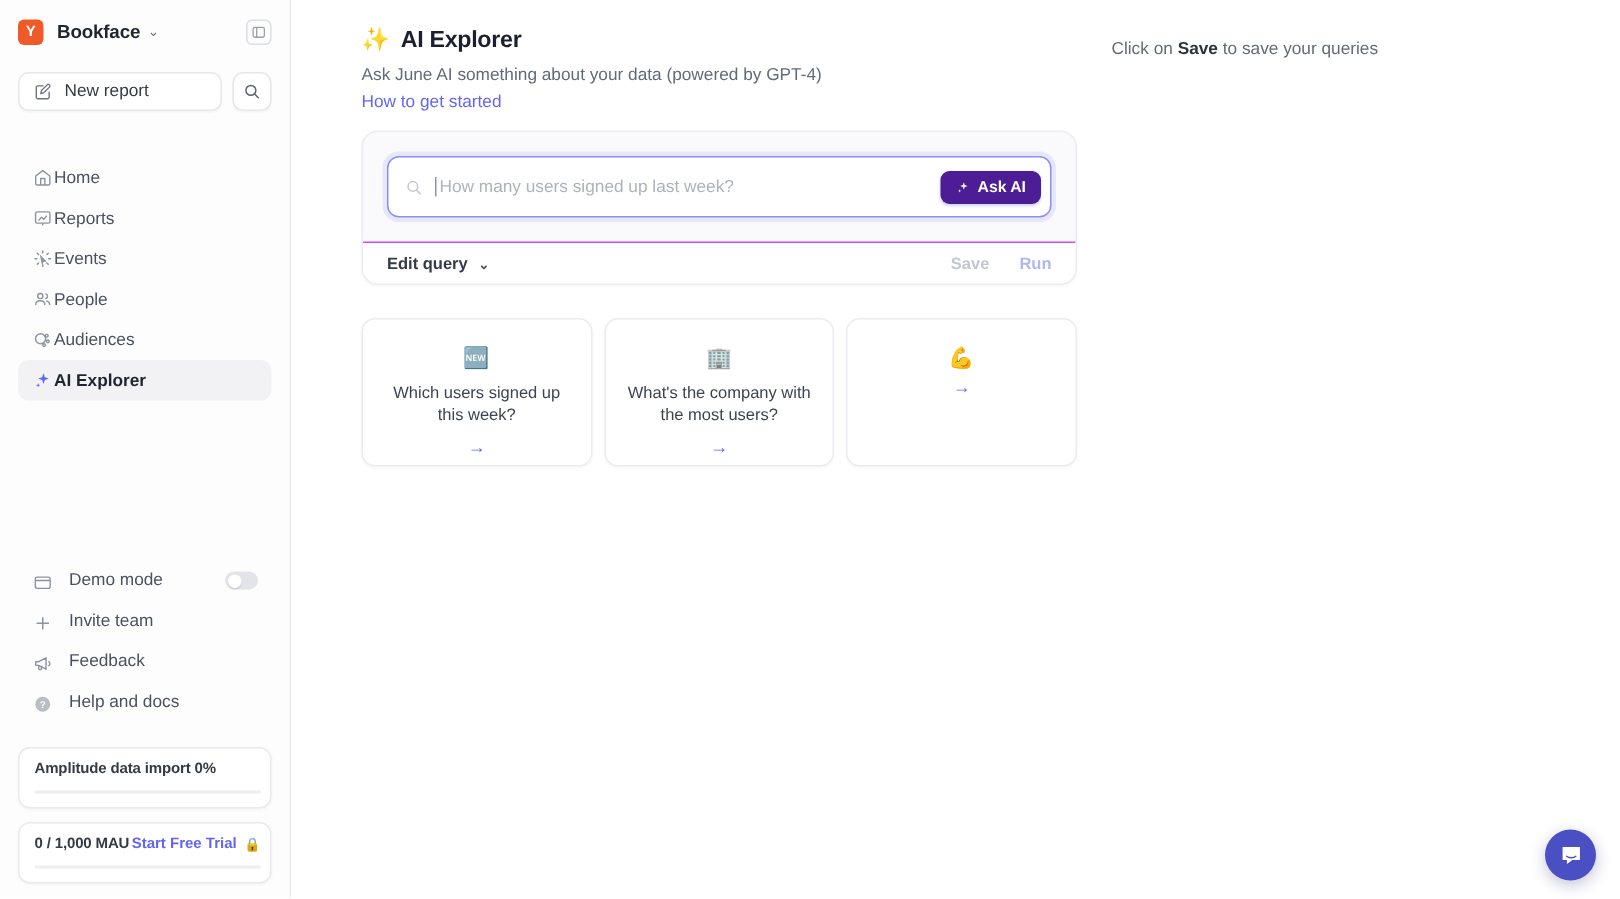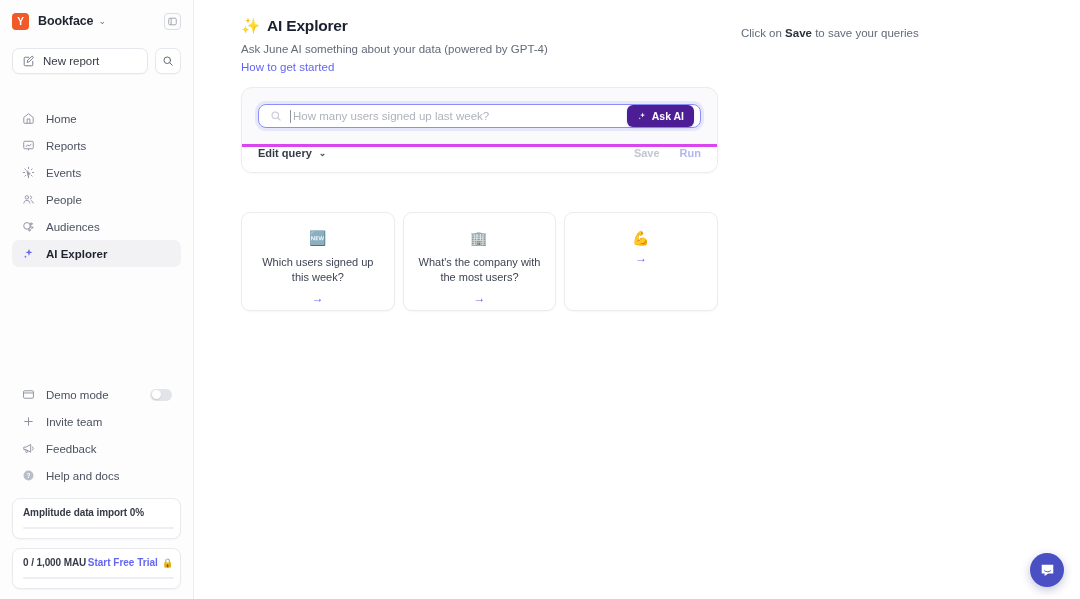--- a/index.html
+++ b/index.html
@@ -61,32 +61,32 @@
     width: 26px; height: 26px; flex: 0 0 26px;
     border: 1px solid #e6e7ec; border-radius: 7px;
     background: #fff;
     display: flex; align-items: center; justify-content: center;
     color: #5d6370;
     box-shadow: 0 1px 1px rgba(16,24,40,.03);
   }
 
   .nav { margin-top: 14px; padding: 0 12px; }
   .nav-item {
-    display: flex; align-items: center; gap: 10px;
+    display: flex; align-items: center; 
     height: 27px; padding: 0 9px; border-radius: 7px;
     font-size: 11.5px; color: #4b5160;
   }
   .nav-item .ic { width: 15px; height: 15px; flex: 0 0 15px;
     display: flex; align-items: center; justify-content: center; color: #8d92a0; }
   .nav-item.active { background: #f2f2f5; color: #1f2430; font-weight: bold; }
   .nav-item.active .ic { color: #6366f1; }
 
   .sidebar-bottom { margin-top: auto; padding: 0 12px 10px 12px; }
   .bot-item {
-    display: flex; align-items: center; gap: 10px;
+    display: flex; align-items: flex-start; gap: 10px;
     height: 27px; padding: 0 9px; border-radius: 7px;
     font-size: 11.5px; color: #4b5160;
   }
   .bot-item .ic { width: 15px; height: 15px; flex: 0 0 15px;
     display: flex; align-items: center; justify-content: center; color: #8d92a0; }
   .toggle {
     margin-left: auto; width: 22px; height: 12px; border-radius: 7px;
     background: #e3e4ea; position: relative; flex: 0 0 22px;
   }
   .toggle::after {
@@ -121,40 +121,40 @@
 
   .query-panel {
     position: absolute; left: 47px; top: 87px; width: 477px;
     background: #fafafc;
     border: 1px solid #ececf0; border-radius: 11px;
     box-shadow: 0 1px 2px rgba(16,24,40,.03);
     overflow: hidden;
   }
   .query-row { padding: 16px 16px 16px 16px; }
   .search-box {
-    height: 24px; background: #fff;
+    height: 41px; background: #fff;
     border: 1.6px solid #8b8ef2; border-radius: 8px;
     box-shadow: 0 0 0 3px rgba(139,142,242,.18);
     display: flex; align-items: center; padding: 0 4px 0 11px;
   }
   .search-icon { color: #c5c8d2; display:flex; flex:0 0 13px; }
   .caret-bar {
     width: 1px; height: 13px; background: #8f94a3; margin: 0 0 0 7px; flex: 0 0 1px;
   }
   .search-ph { font-size: 11.5px; color: #aeb2bd; margin-left: 2px; flex: 1 1 auto; }
   .ask-btn {
     height: 22px; border-radius: 6px; background: #4c1d95; color: #fff;
     font-size: 10.5px; font-weight: bold;
     display: flex; align-items: center; gap: 5px;
     padding: 0 10px; margin-right: 2px; flex: 0 0 auto;
     box-shadow: 0 1px 2px rgba(99,102,241,.3);
   }
   .query-foot {
-    background: #fff; border-top: 3px solid #d946ef;
-    height: 28px; display: flex; align-items: flex-start;
+    background: #fff; border-top: 1px solid #d946ef;
+    height: 28px; display: flex; align-items: center;
     padding: 0 16px; font-size: 11px;
   }
   .edit-query { color: #353a46; font-weight: bold; display: flex; align-items: center; gap: 7px; }
   .edit-caret { color: #4b5160; font-size: 9px; }
   .foot-actions { margin-left: auto; display: flex; align-items: center; gap: 20px; }
   .save-btn { color: #c3c6d1; font-weight: bold; }
   .run-btn { color: #b3b5f0; font-weight: bold; }
 
   .cards {
     position: absolute; left: 47px; top: 212px; width: 477px;

